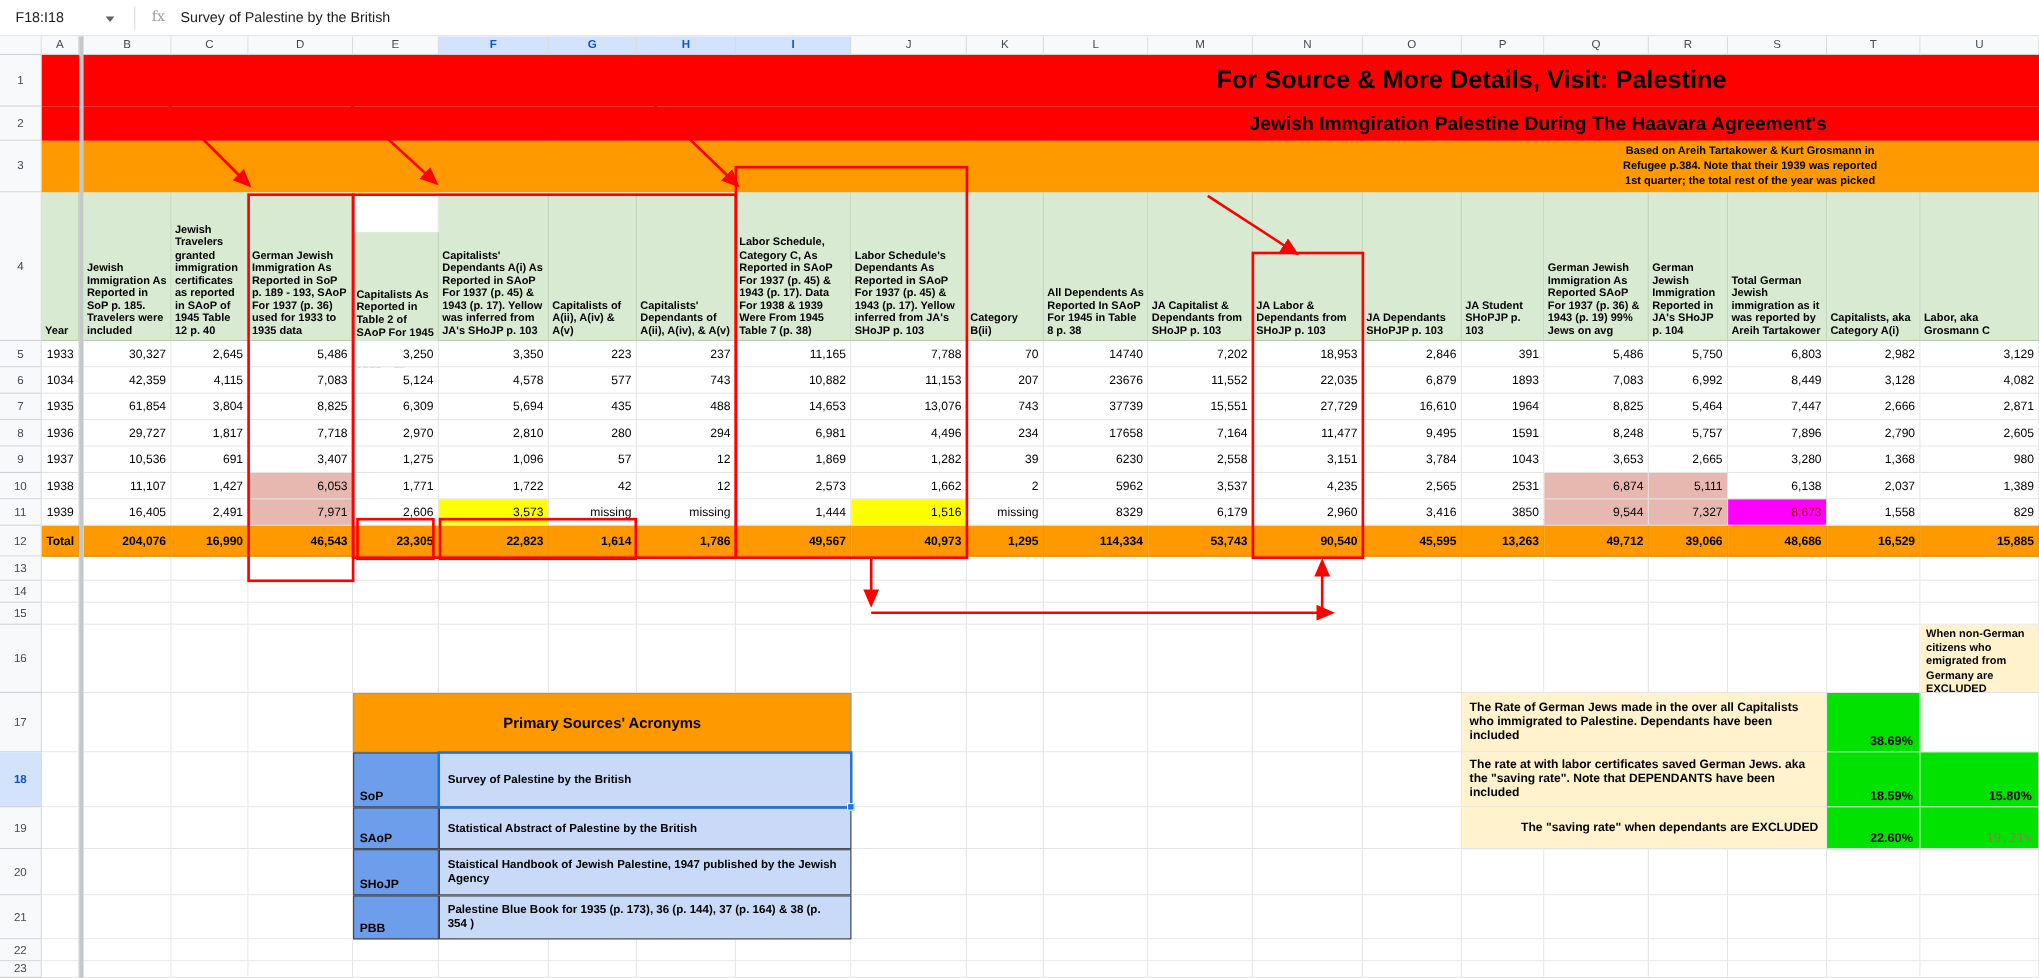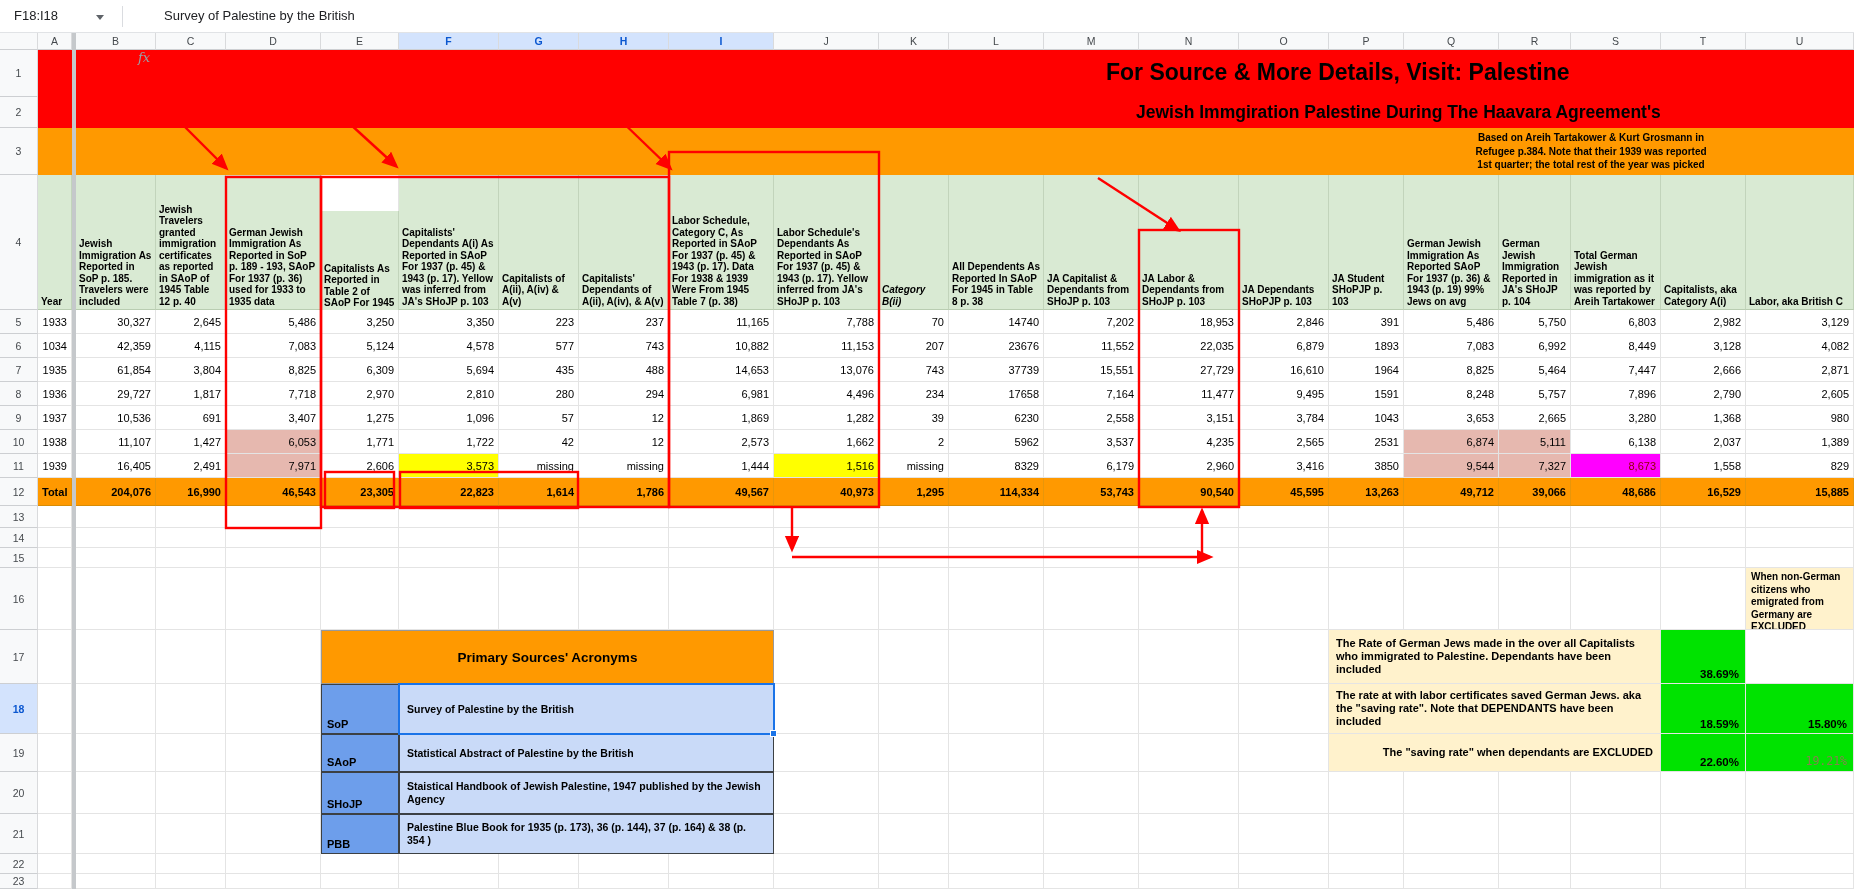--- a/index.html
+++ b/index.html
@@ -3,21 +3,21 @@
 <meta charset="utf-8">
 <style>
   html,body{margin:0;padding:0;background:#fff;font-family:"Liberation Sans",sans-serif;}
   #app{position:relative;width:1854px;height:889px;overflow:hidden;background:#fff;}
   #app *{box-sizing:border-box;}
   
   .fbar{position:absolute;left:0;top:0;width:1854px;height:33px;background:#fff;border-bottom:1px solid #e1e3e6;z-index:3;}
   .namebox{position:absolute;left:14px;top:8px;font-size:13px;color:#202124;}
   .caret{position:absolute;left:96px;top:15px;width:0;height:0;border-left:4px solid transparent;border-right:4px solid transparent;border-top:5px solid #5f6368;}
   .vsep{position:absolute;left:122px;top:6px;width:1px;height:21px;background:#dadce0;}
-  .fx{position:absolute;left:138px;top:8px;font-family:"DejaVu Serif",serif;font-style:italic;font-size:13px;color:#9aa0a6;margin-top:42px;}
+  .fx{position:absolute;left:138px;top:8px;font-family:"DejaVu Serif",serif;font-size:13px;color:#9aa0a6;}
   .ftext{position:absolute;left:164px;top:8px;font-size:13px;color:#202124;}
   
   .colhdr,.rowhdr{position:absolute;background:#f8f9fa;border-right:1px solid #d9dadc;border-bottom:1px solid #cdcfd2;display:flex;align-items:center;justify-content:center;font-size:10.5px;color:#45494d;z-index:1;}
   .colhdr.sel,.rowhdr.sel{background:#d3e3fd;color:#0b57d0;font-weight:bold;}
   
   .cell{position:absolute;background:#fff;border-right:1px solid #e4e4e4;border-bottom:1px solid #e4e4e4;}
   .blk{position:absolute;z-index:2;color:#000;}
   .red{background:#ff0000;}
   .orange{background:#ff9900;}
   .b1txt{position:absolute;left:1068px;top:9px;font-size:23px;font-weight:bold;white-space:nowrap;}
@@ -618,31 +618,31 @@
     <div class="blk green4" style="left: 38px; top: 175px; width: 34px; height: 135px;">Year</div>
     <div class="blk green4" style="left: 76px; top: 175px; width: 80px; height: 135px;">Jewish Immigration As Reported in SoP p. 185. Travelers were included</div>
     <div class="blk green4" style="left: 156px; top: 175px; width: 70px; height: 135px;">Jewish Travelers granted immigration certificates as reported in SAoP of 1945 Table 12 p. 40</div>
     <div class="blk green4" style="left: 226px; top: 175px; width: 95px; height: 135px;">German Jewish Immigration As Reported in SoP p. 189 - 193, SAoP For 1937 (p. 36) used for 1933 to 1935 data</div>
     <div class="blk green4" style="left: 321px; top: 175px; width: 78px; height: 135px; margin-top: 36px;">Capitalists As Reported in Table 2 of SAoP For 1945 p. 36 &amp; Table 39 in SAoP for 1937 p.35</div>
     <div class="blk green4" style="left: 399px; top: 175px; width: 100px; height: 135px;">Capitalists' Dependants A(i) As Reported in SAoP For 1937 (p. 45) &amp; 1943 (p. 17). Yellow was inferred from JA's  SHoJP p. 103</div>
     <div class="blk green4" style="left: 499px; top: 175px; width: 80px; height: 135px;">Capitalists of A(ii), A(iv) &amp; A(v)</div>
     <div class="blk green4" style="left: 579px; top: 175px; width: 90px; height: 135px;">Capitalists' Dependants of A(ii), A(iv), &amp; A(v)</div>
     <div class="blk green4" style="left: 669px; top: 175px; width: 105px; height: 135px;">Labor Schedule, Category C,  As Reported in SAoP For 1937 (p. 45) &amp; 1943 (p. 17). Data For 1938 &amp; 1939 Were From 1945 Table 7 (p. 38)</div>
     <div class="blk green4" style="left: 774px; top: 175px; width: 105px; height: 135px;">Labor Schedule's Dependants As Reported in SAoP For 1937 (p. 45) &amp; 1943 (p. 17).  Yellow inferred from JA's SHoJP p. 103</div>
-    <div class="blk green4" style="left: 879px; top: 175px; width: 70px; height: 135px; font-style: italic;">Category B(ii)</div>
+    <div class="blk green4" style="left: 879px; top: 175px; width: 70px; height: 135px;">Category B(ii)</div>
     <div class="blk green4" style="left: 949px; top: 175px; width: 95px; height: 135px;">All Dependents As Reported In SAoP For 1945 in Table 8 p. 38</div>
     <div class="blk green4" style="left: 1044px; top: 175px; width: 95px; height: 135px;">JA Capitalist &amp; Dependants from SHoJP p. 103</div>
     <div class="blk green4" style="left: 1139px; top: 175px; width: 100px; height: 135px;">JA Labor &amp; Dependants from SHoJP p. 103</div>
     <div class="blk green4" style="left: 1239px; top: 175px; width: 90px; height: 135px;">JA Dependants SHoPJP p. 103</div>
     <div class="blk green4" style="left: 1329px; top: 175px; width: 75px; height: 135px;">JA Student SHoPJP p. 103</div>
     <div class="blk green4" style="left: 1404px; top: 175px; width: 95px; height: 135px;">German Jewish Immigration As Reported  SAoP For 1937 (p. 36) &amp; 1943 (p. 19) 99% Jews on avg</div>
     <div class="blk green4" style="left: 1499px; top: 175px; width: 72px; height: 135px;">German Jewish Immigration Reported in JA's SHoJP p. 104</div>
     <div class="blk green4" style="left: 1571px; top: 175px; width: 90px; height: 135px;">Total German Jewish immigration as it was reported by Areih Tartakower</div>
     <div class="blk green4" style="left: 1661px; top: 175px; width: 85px; height: 135px;">Capitalists, aka Category A(i)</div>
-    <div class="blk green4" style="left: 1746px; top: 175px; width: 108px; height: 135px;">Labor, aka British C</div>
+    <div class="blk green4" style="left: 1746px; top: 175px; width: 108px; height: 135px;">Labor, aka Grosmann C</div>
     <div class="blk num" style="left: 38px; top: 310px; width: 34px; height: 24px;">1933</div>
     <div class="blk num" style="left: 76px; top: 310px; width: 80px; height: 24px;">30,327</div>
     <div class="blk num" style="left: 156px; top: 310px; width: 70px; height: 24px;">2,645</div>
     <div class="blk num" style="left: 226px; top: 310px; width: 95px; height: 24px;">5,486</div>
     <div class="blk num" style="left: 321px; top: 310px; width: 78px; height: 24px;">3,250</div>
     <div class="blk num" style="left: 399px; top: 310px; width: 100px; height: 24px;">3,350</div>
     <div class="blk num" style="left: 499px; top: 310px; width: 80px; height: 24px;">223</div>
     <div class="blk num" style="left: 579px; top: 310px; width: 90px; height: 24px;">237</div>
     <div class="blk num" style="left: 669px; top: 310px; width: 105px; height: 24px;">11,165</div>
     <div class="blk num" style="left: 774px; top: 310px; width: 105px; height: 24px;">7,788</div>

